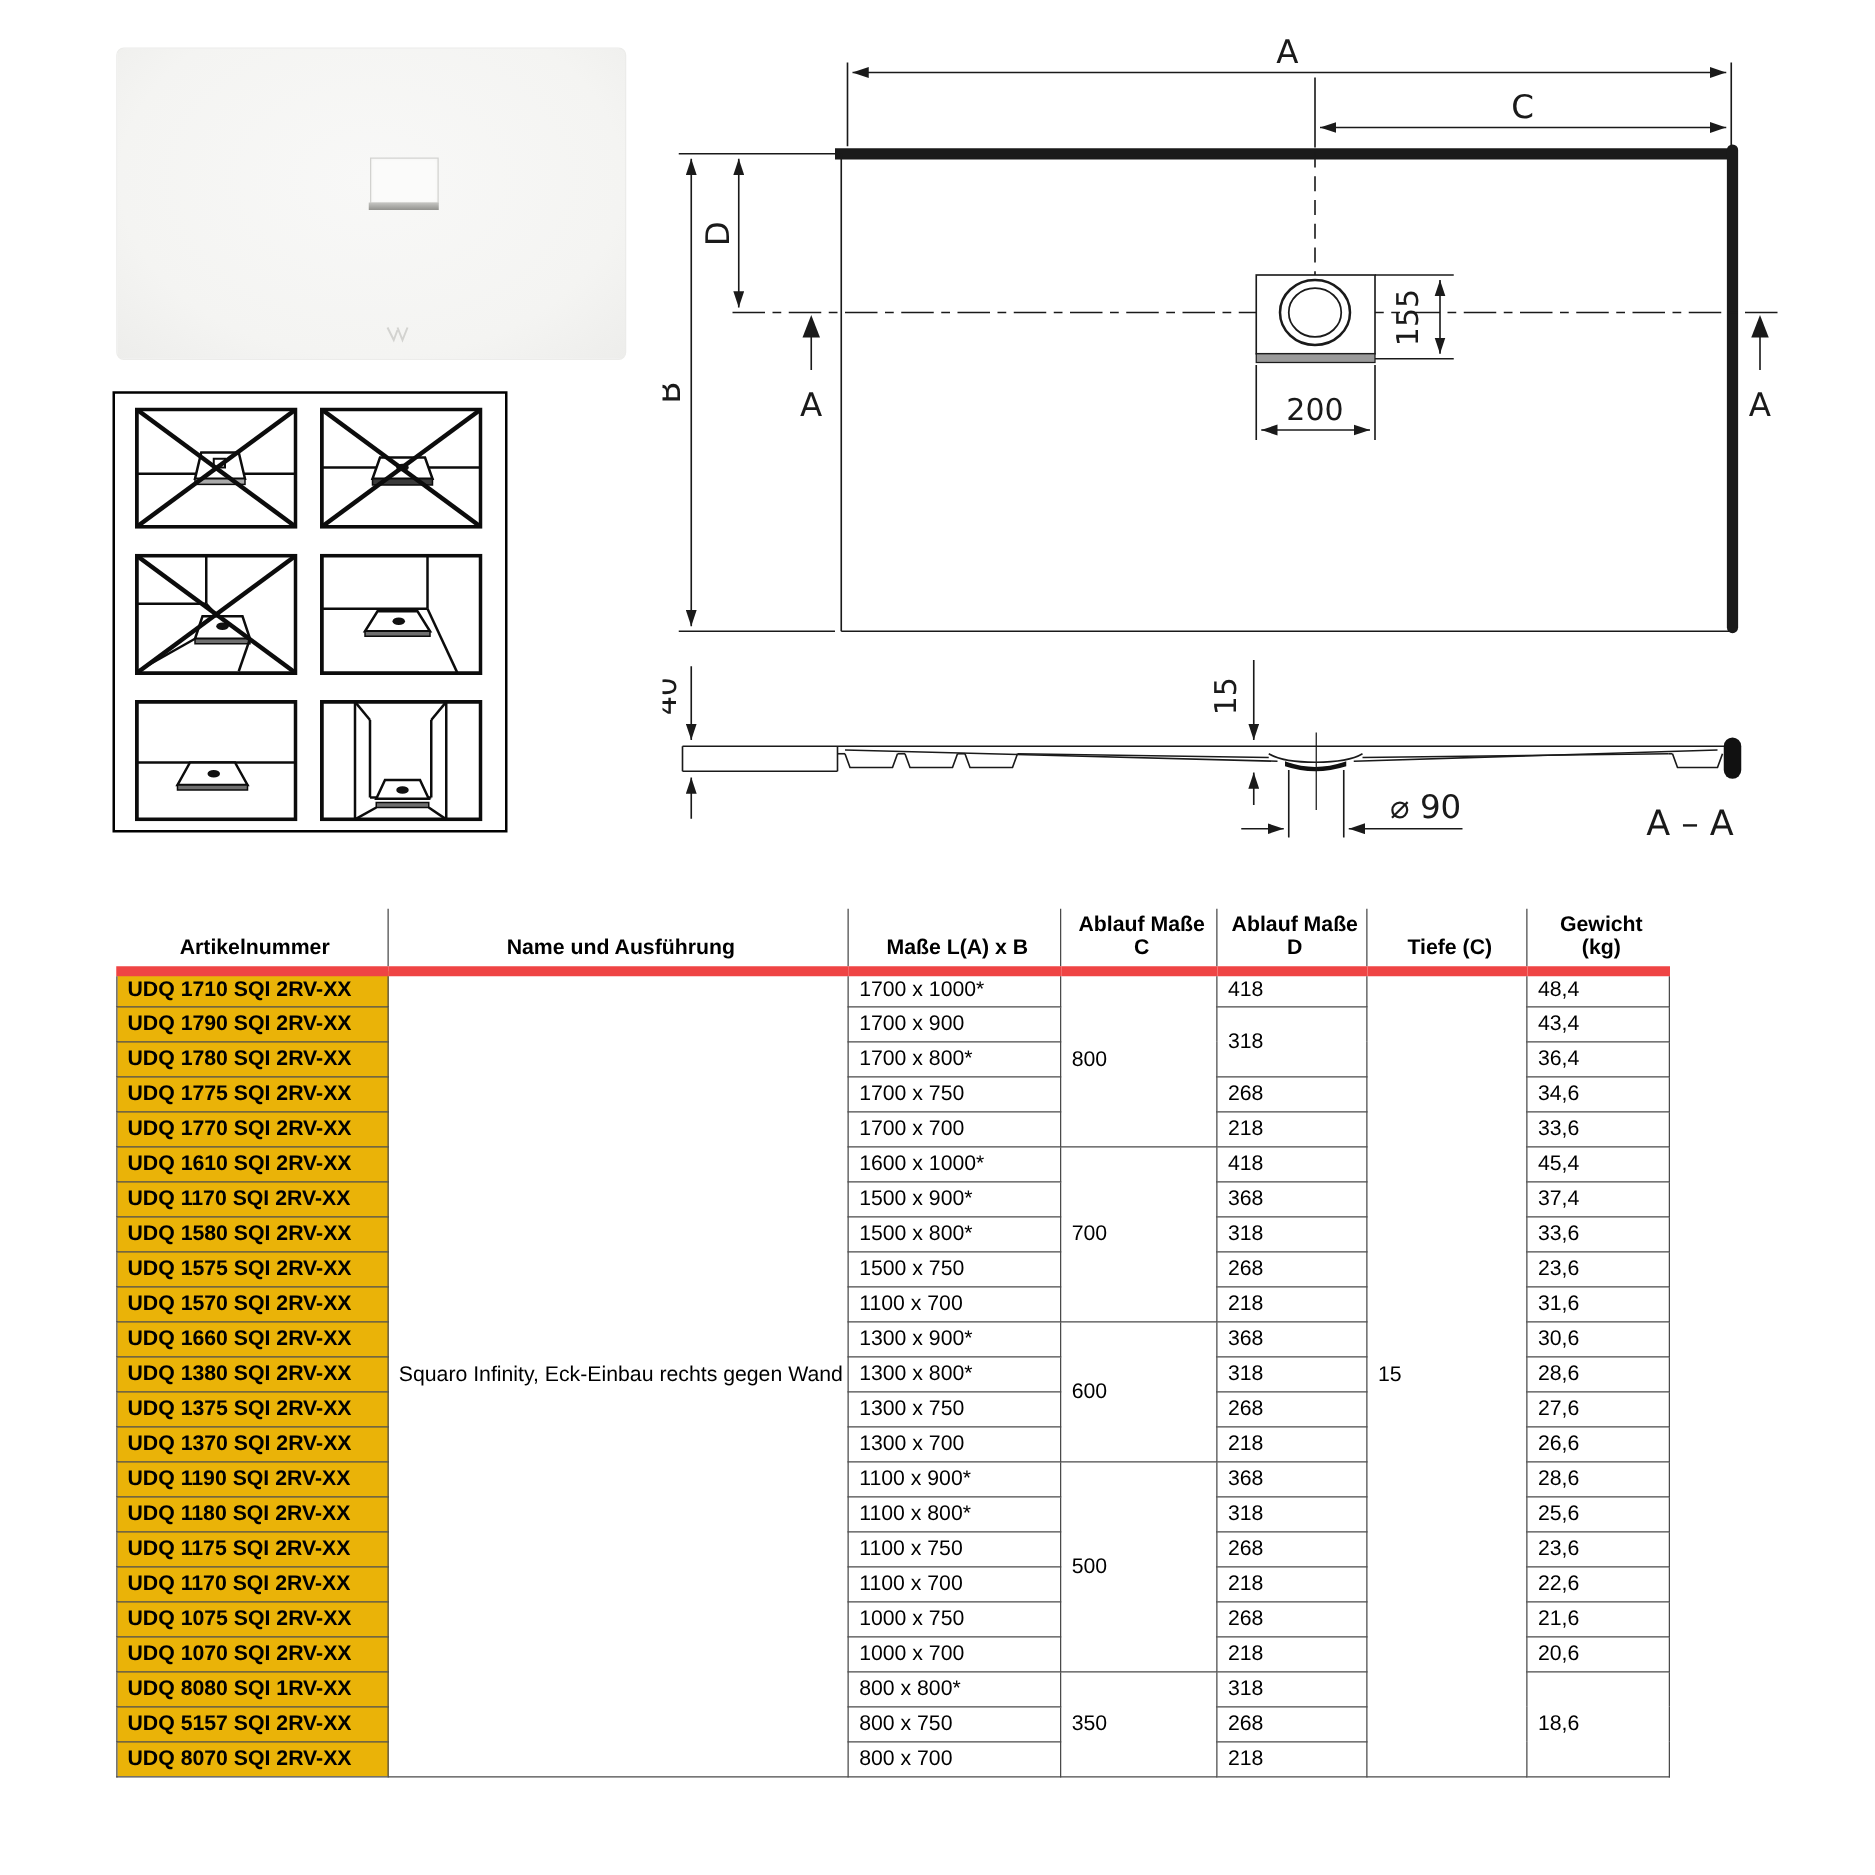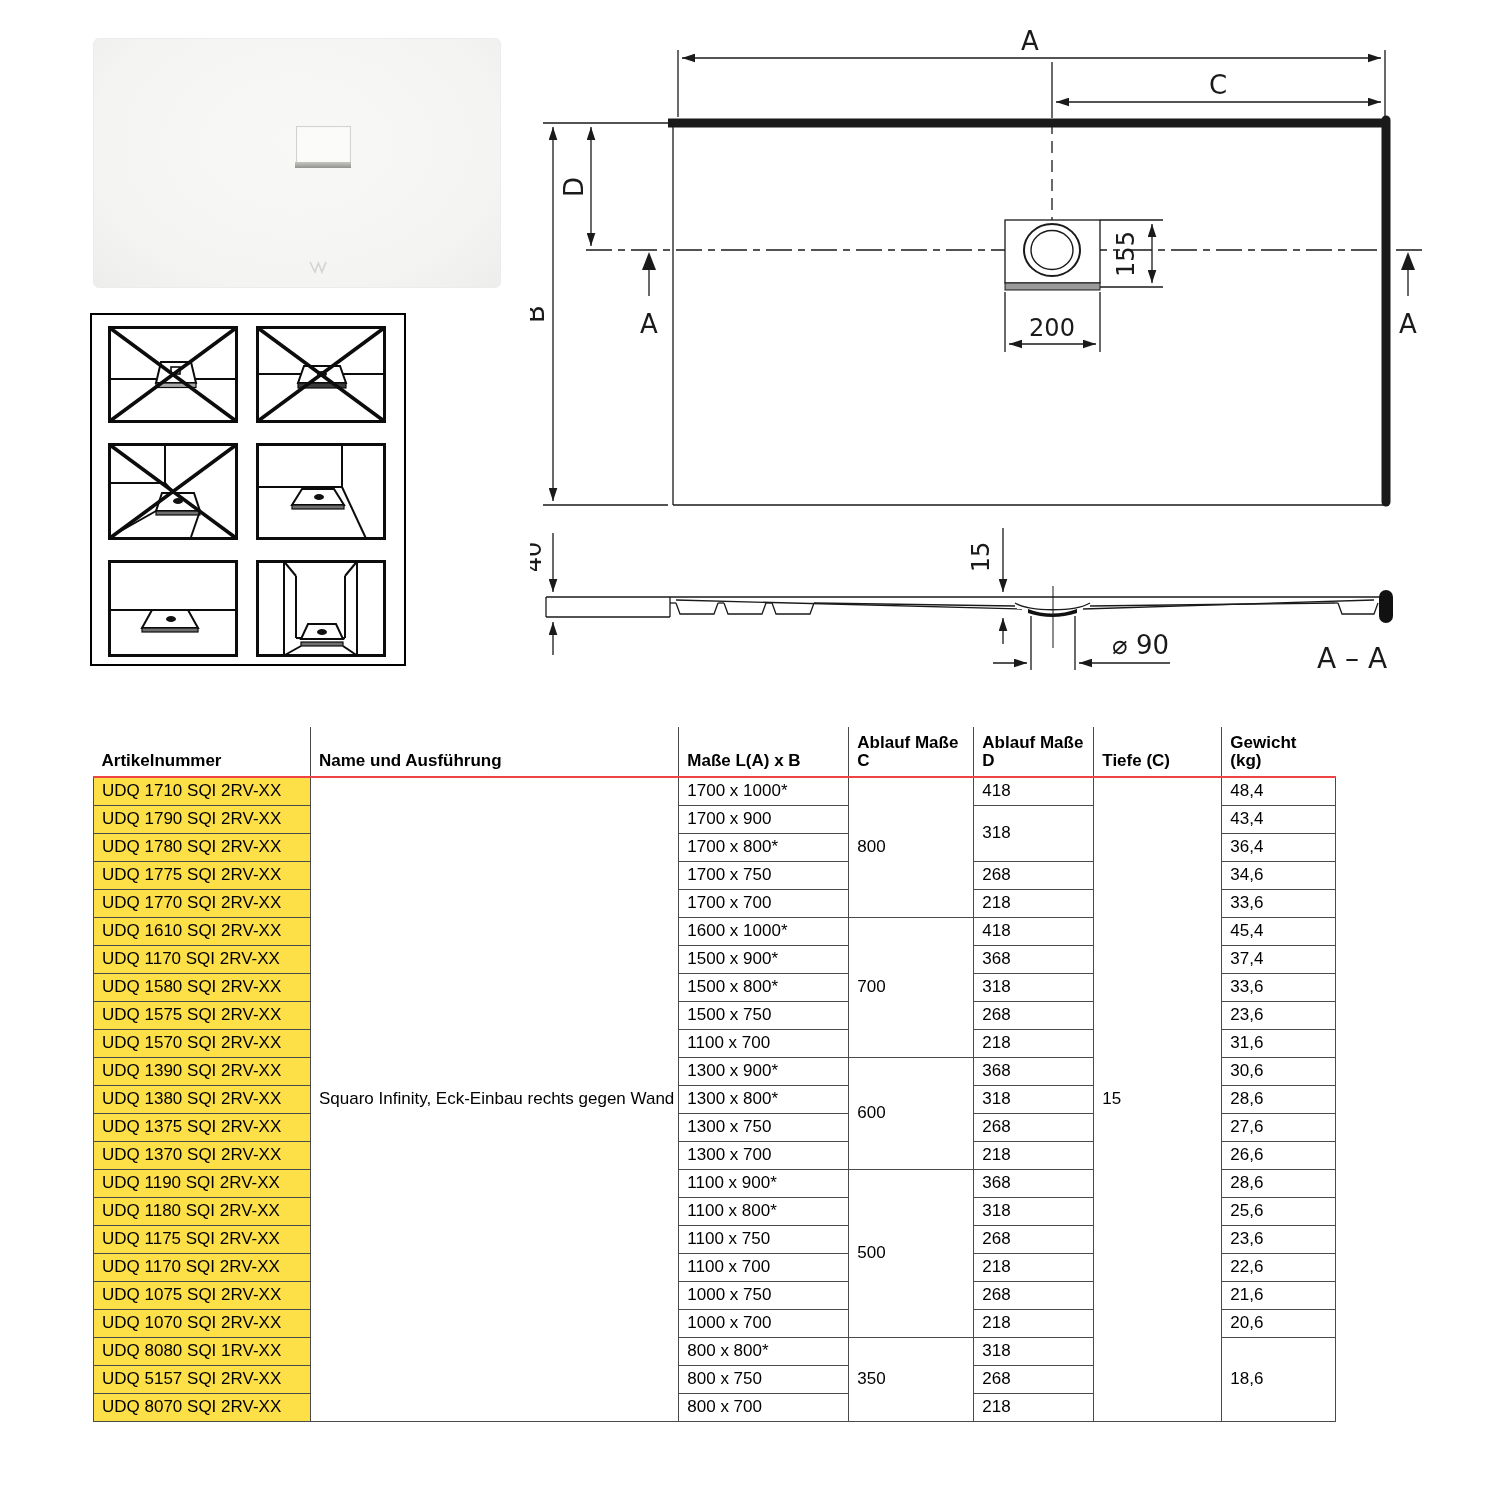--- a/index.html
+++ b/index.html
@@ -24,26 +24,26 @@
 
   
   .drawing{position:absolute;left:530px;top:20px;width:910px;height:680px;}
   .drawing text{font-family:"DejaVu Sans","Liberation Sans",sans-serif;fill:#1a1a1a;}
 
   
   table.spec{position:absolute;left:93px;top:727px;border-collapse:collapse;table-layout:fixed;
              font-size:17px;line-height:1.1;}
   col.c-art{width:217px;} col.c-name{width:365px;} col.c-size{width:170px;}
   col.c-c{width:125px;} col.c-d{width:120px;} col.c-t{width:128px;} col.c-w{width:114px;}
-  table.spec th{font-weight:bold;text-align:left;vertical-align:bottom;padding:3px 4px 5px 8px;
-                height:50px;border-bottom:2px solid #ef4444;box-sizing:border-box;}
+  table.spec th{font-weight:bold;text-align:center;vertical-align:bottom;padding:3px 4px 5px 8px;
+                height:50px;border-bottom:8px solid #ef4444;box-sizing:border-box;}
   table.spec th + th{border-left:1px solid #4a4a4a;}
   table.spec td{height:28px;box-sizing:border-box;padding:1px 4px 1px 8px;
                 border:1px solid #4a4a4a;vertical-align:middle;white-space:nowrap;}
-  td.art{background:#fde047;font-weight:normal;border:1px solid #2b2b2b;}
+  td.art{background:#eab308;font-weight:bold;border:1px solid #2b2b2b;}
   td.name{vertical-align:middle;}
   td.w{border-right:none;}
 </style>
 </head>
 <body>
 
 <div class="page">
 
   <div class="photo">
     <div class="drain-sq"></div>
@@ -323,21 +323,21 @@
           <td class="d">268</td>
           <td class="w">23,6</td>
         </tr>
         <tr>
           <td class="art">UDQ 1570 SQI 2RV-XX</td>
           <td class="size">1100 x 700</td>
           <td class="d">218</td>
           <td class="w">31,6</td>
         </tr>
         <tr>
-          <td class="art">UDQ 1390 SQI 2RV-XX</td>
+          <td class="art">UDQ 1660 SQI 2RV-XX</td>
           <td class="size">1300 x 900*</td>
           <td class="c" rowspan="4">600</td>
           <td class="d">368</td>
           <td class="w">30,6</td>
         </tr>
         <tr>
           <td class="art">UDQ 1380 SQI 2RV-XX</td>
           <td class="size">1300 x 800*</td>
           <td class="d">318</td>
           <td class="w">28,6</td>

